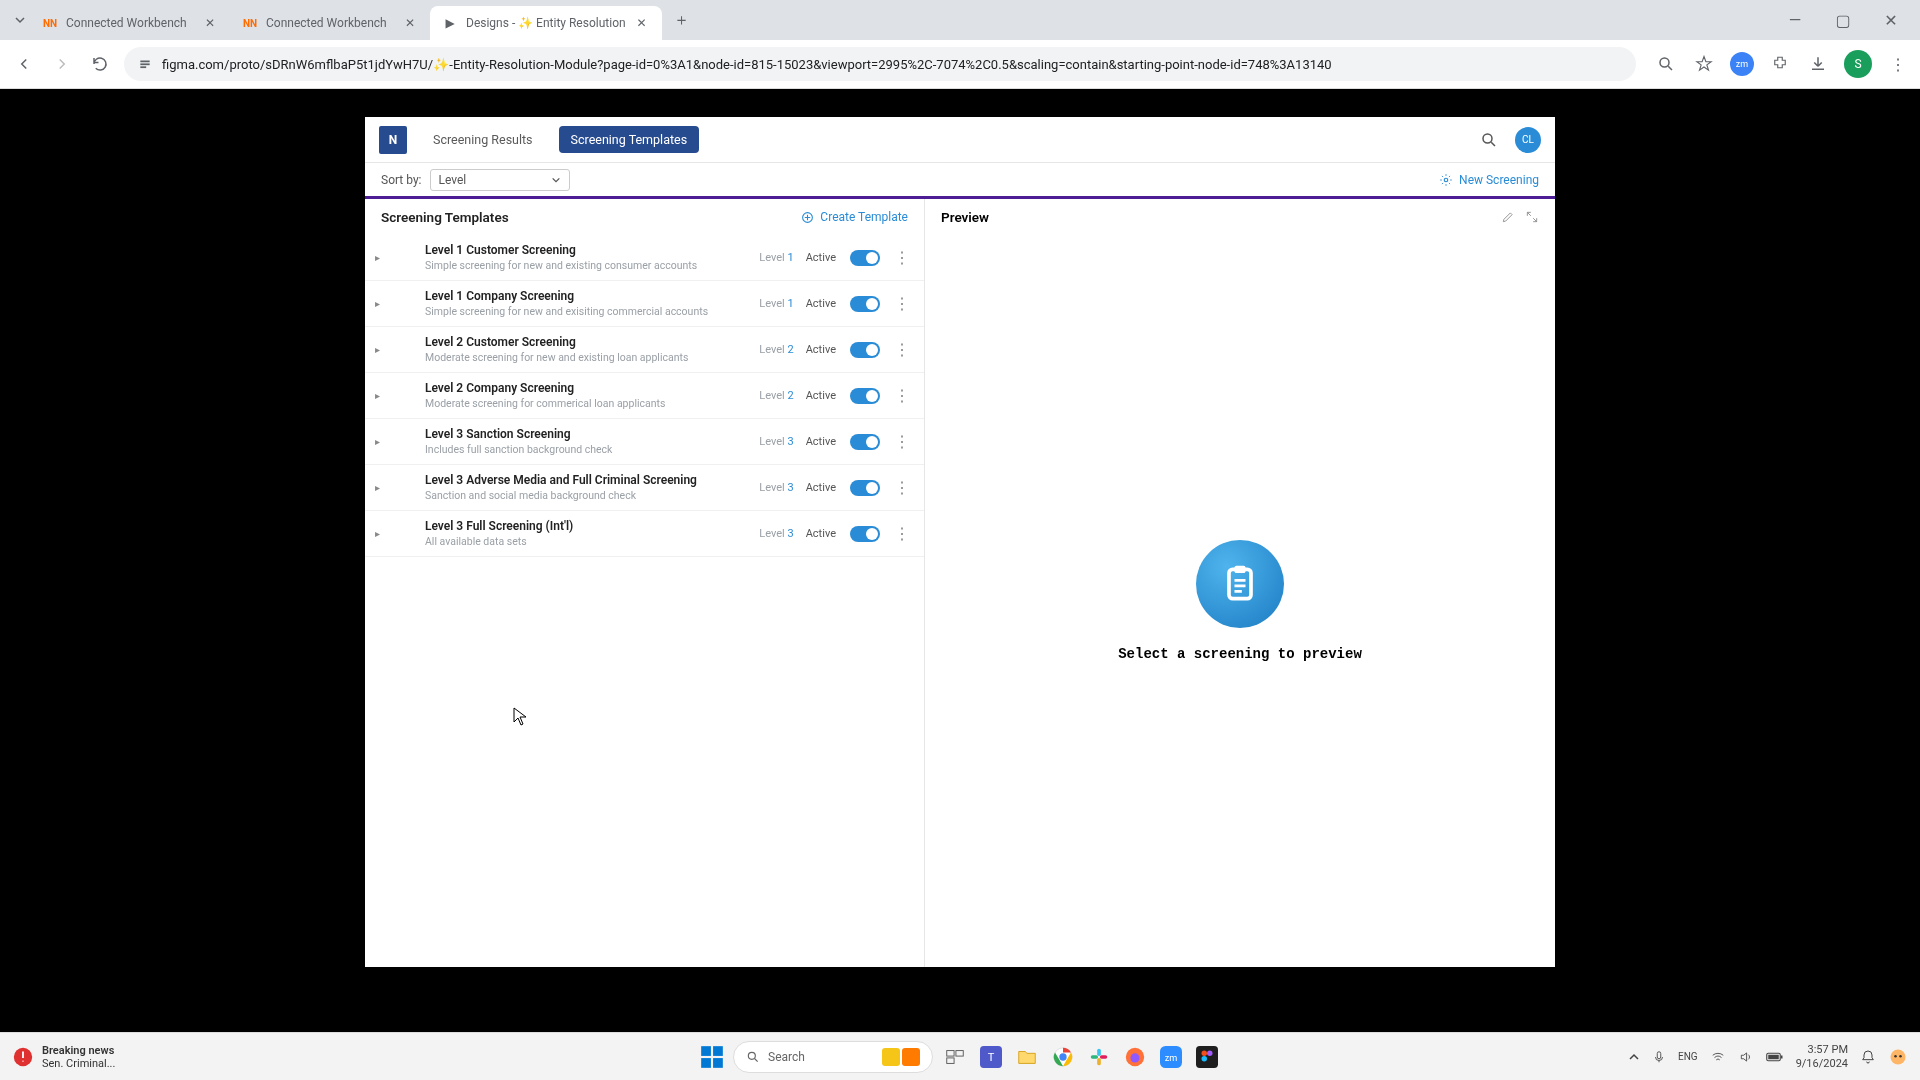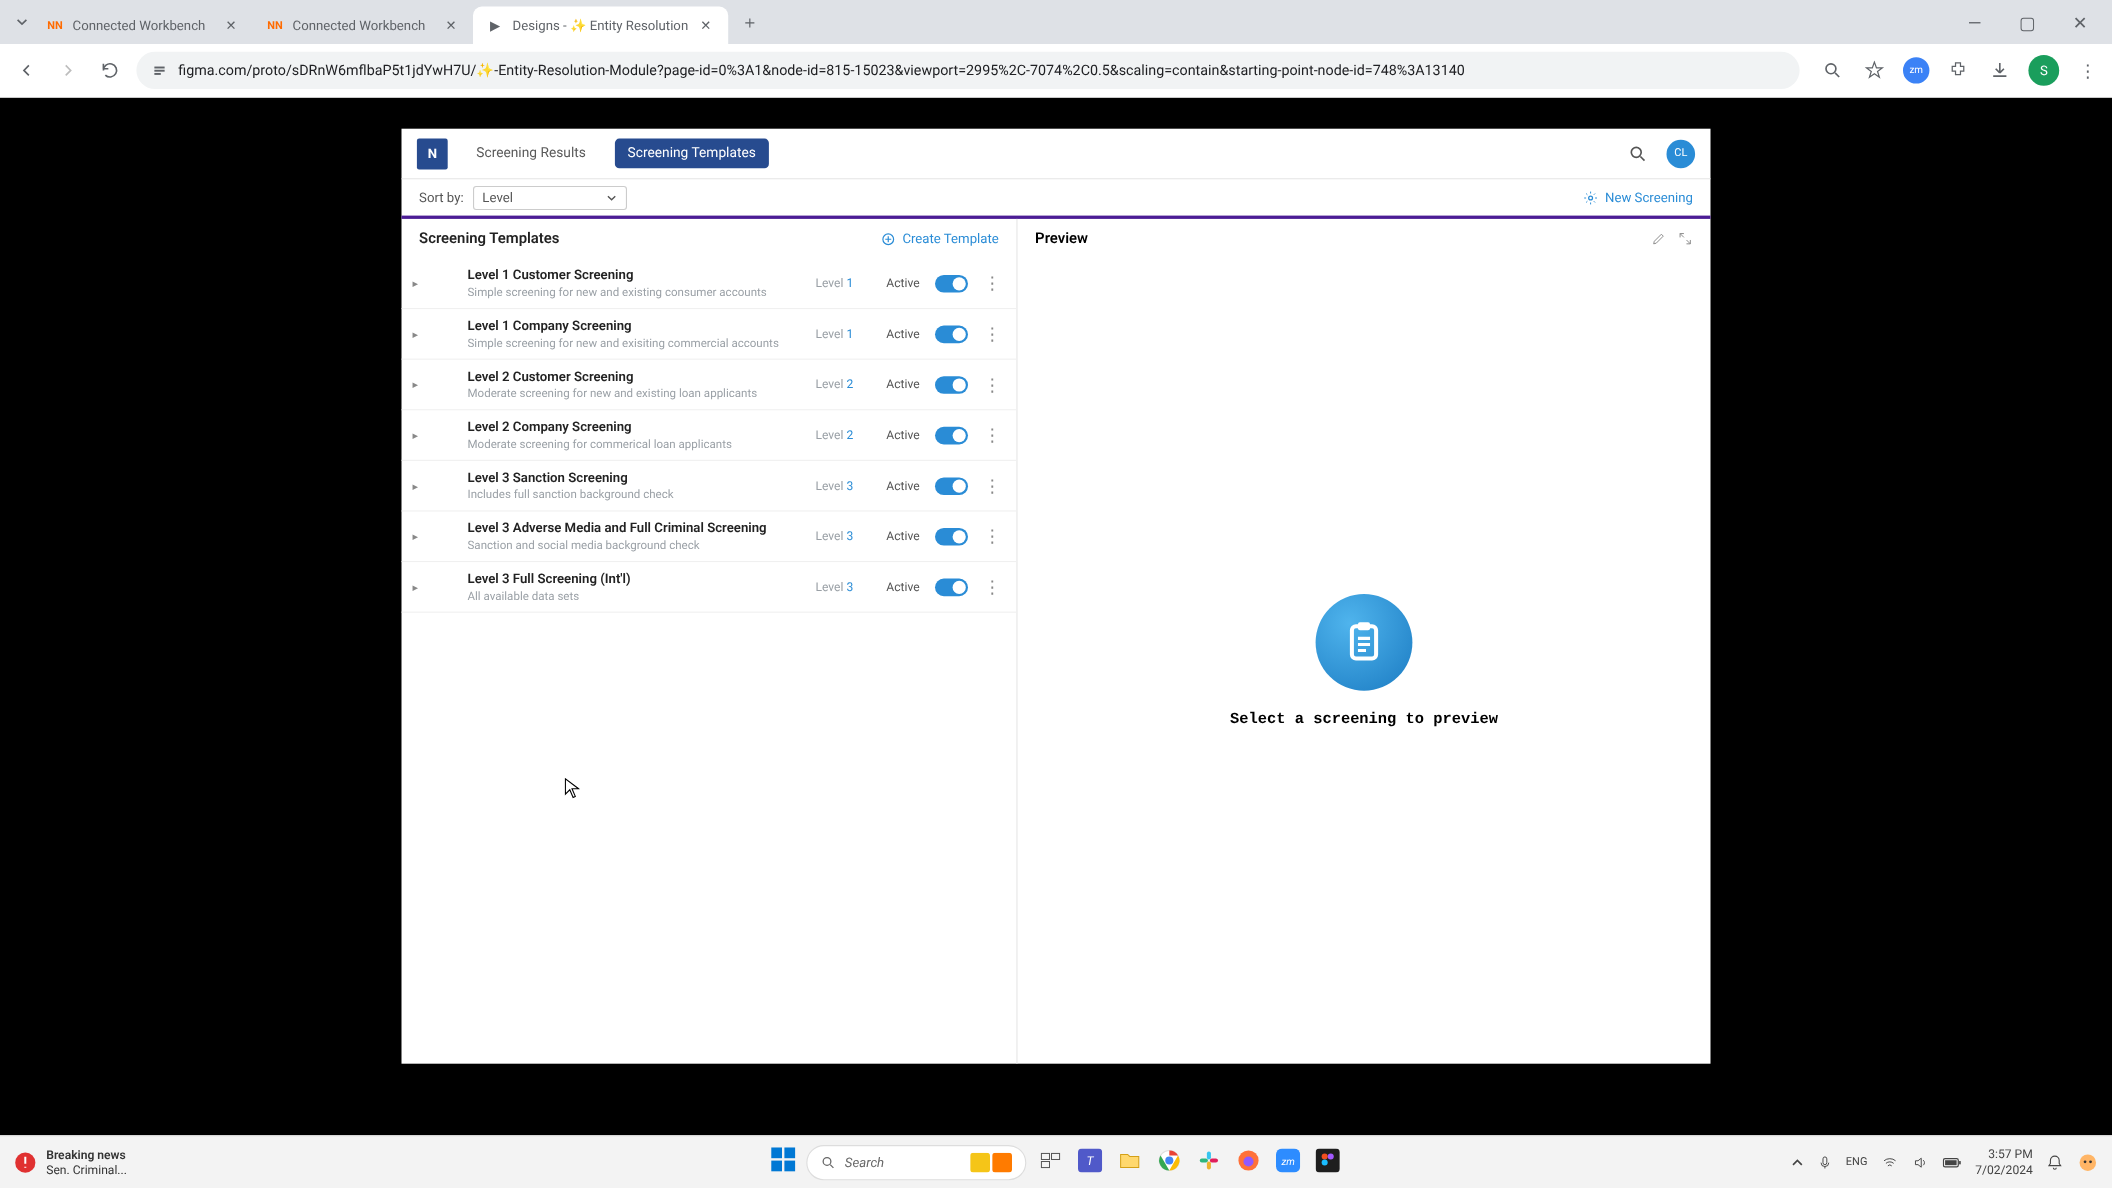--- a/index.html
+++ b/index.html
@@ -45,42 +45,42 @@
 .app-body { flex:1; display:flex; }
 .list-panel { width: 560px; border-right:1px solid #e6e6e6; display:flex; flex-direction:column; }
 .panel-header { display:flex; align-items:center; padding:10px 16px; font-size:13.5px; font-weight:600; color:#222; }
 .create-template { margin-left:auto; color:#2a8cd6; font-size:12px; font-weight:normal; display:flex; align-items:center; gap:6px; cursor:pointer; }
 
 .template-row { display:flex; align-items:center; padding: 8px 16px 8px 10px; border-bottom:1px solid #f0f0f0; gap:8px; }
 .expand-caret { width:14px; color:#888; font-size:10px; }
 .row-main { flex:1; min-width:0;margin-left:28px; }
 .row-title { font-size:12px; font-weight:600; color:#222; }
 .row-desc { font-size:10.5px; color:#9aa0a6; margin-top:2px; }
-.row-level { font-size:11px; color:#9aa0a6; margin-right:22px; white-space:nowrap; }
+.row-level { font-size:11px; color:#9aa0a6; margin-right:4px; white-space:nowrap; }
 .row-level .num { color:#2a8cd6; }
 .row-status { font-size:11px; color:#555; margin-right:6px; }
 .toggle { width:30px; height:16px; background:#2a8cd6; border-radius:10px; position:relative; cursor:pointer; }
 .toggle::after { content:""; position:absolute; right:2px; top:2px; width:12px; height:12px; background:#fff; border-radius:50%; }
 .row-menu { width:14px; text-align:center; color:#888; margin-left:6px; cursor:pointer; }
 
 .preview-panel { flex:1; display:flex; flex-direction:column; }
 .preview-header { display:flex; align-items:center; padding:10px 16px; font-size:13.5px; font-weight:600; }
 .preview-actions { margin-left:auto; display:flex; gap:10px; color:#888; }
 .preview-body { flex:1; display:flex; flex-direction:column; align-items:center; justify-content:center; gap:18px; }
 .preview-icon { width:88px; height:88px; border-radius:50%; background: radial-gradient(circle at 35% 30%, #4fb4ed, #1b7bc2); display:flex; align-items:center; justify-content:center; }
 .preview-text { font-size:14px; font-weight:600; color:#000000;font-family:Liberation Mono, monospace; }
 
 
 .cursor { position:absolute; width:14px; height:20px; pointer-events:none; }
 
 
 .taskbar { position:absolute; bottom:0; left:0; right:0; height:48px; background:#f3f3f3; border-top:1px solid #ddd; display:flex; align-items:center; padding:0 12px; gap:6px; }
 .tb-news { display:flex; align-items:center; gap:8px; font-size:11px; color:#333; }
 .tb-news-icon { width:22px; height:22px; }
-.tb-center { position:absolute; left:50%; transform:translateX(-50%); display:flex; align-items:flex-start; gap:8px;font-style:italic; }
+.tb-center { position:absolute; left:50%; transform:translateX(-50%); display:flex; align-items:center; gap:8px; }
 .tb-start { width:26px; height:26px; }
 .tb-search { display:flex; align-items:center; gap:8px; background:#fff; border:1px solid #ddd; border-radius:20px; padding:4px 12px; width:200px; height:32px; font-size:12px; color:#666; }
 .tb-app { width:28px; height:28px; display:flex; align-items:center; justify-content:center; border-radius:4px; }
 .tb-right { margin-left:auto; display:flex; align-items:center; gap:12px; font-size:11px; color:#444; }
 .tb-clock { text-align:right; line-height:1.2; }
 
 svg { display:block; }
 </style>
 </head>
 <body>
@@ -446,21 +446,21 @@
       </span>
     <span>
         <svg width="18" height="12" viewBox="0 0 24 14">
           <rect x="1" y="2" width="18" height="10" rx="2" stroke="#444" fill="none" stroke-width="1.5"></rect>
           <rect x="3" y="4" width="14" height="6" fill="#444"></rect>
           <rect x="20" y="5" width="2" height="4" fill="#444"></rect>
         </svg>
       </span>
     <div class="tb-clock">
       <div>3:57 PM</div>
-      <div>7/02/2024</div>
+      <div>9/16/2024</div>
     </div>
     <span>
         <svg width="16" height="16" viewBox="0 0 24 24">
           <path d="M12 3a6 6 0 0 0-6 6v4l-2 3h16l-2-3V9a6 6 0 0 0-6-6zM10 19a2 2 0 0 0 4 0" stroke="#444" stroke-width="1.5" fill="none"></path>
         </svg>
       </span>
     <span>
         <svg width="20" height="20" viewBox="0 0 24 24">
           <circle cx="12" cy="12" r="9" fill="#ffb566"></circle>
           <circle cx="9" cy="11" r="1.5" fill="#333"></circle>

